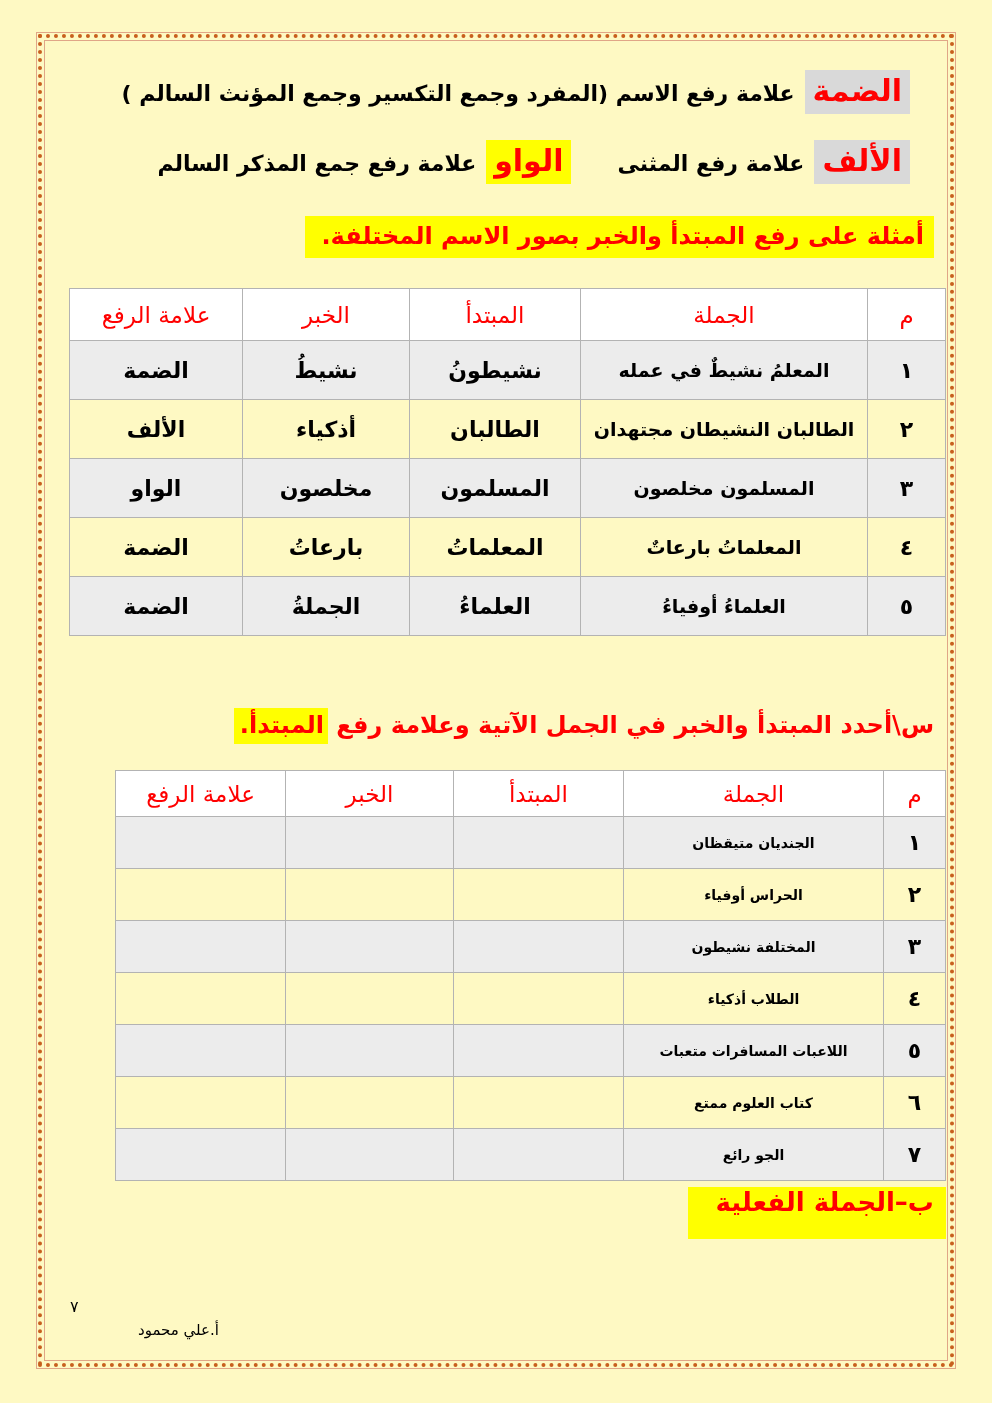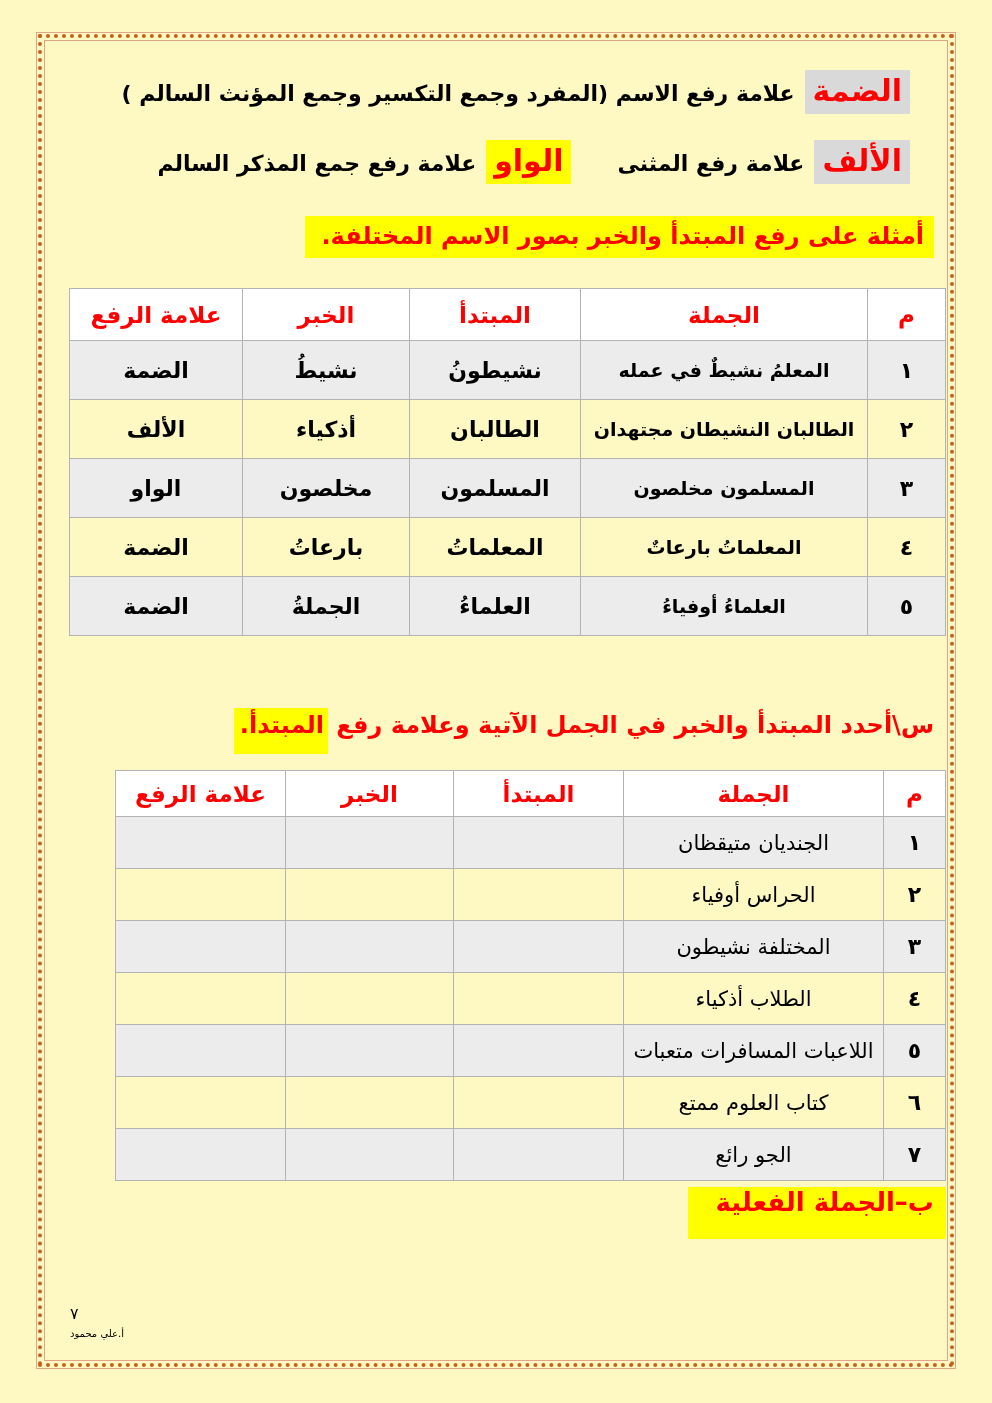--- a/index.html
+++ b/index.html
@@ -19,43 +19,43 @@
   .intro2 { margin:24px 36px 0 0; font-size:22px; font-weight:bold; line-height:44px; display:flex; align-items:center; gap:46px; }
   .term { display:inline-block; font-size:30px; font-weight:bold; color:#ff0000; padding:1px 8px 3px 8px; margin-left:10px; line-height:40px; }
   .hl-gray { background:#d9d9d9; }
   .hl-yellow { background:#ffff00; }
 
   .heading-row { text-align:right; margin:30px 12px 12px 0; }
   .heading-box { display:inline-block; background:#ffff00; color:#ff0000; font-size:24px; font-weight:bold; padding:5px 10px 7px 16px; line-height:30px; }
 
   table { border-collapse:collapse; direction:rtl; table-layout:fixed; }
   th, td { border:1px solid #b3b3b3; text-align:center; vertical-align:middle; overflow:hidden; }
-  th { color:#ff0000; font-weight:bold; background:#ffffff; }
+  th { color:#ff0000; font-weight:normal; background:#ffffff; }
   tbody tr:nth-child(odd) td { background:#ececec; }
 
   .t1 { width:876px; margin-top:30px; }
   .t1 th { font-size:23px; height:52px; }
   .t1 td { font-size:22px; font-weight:bold; height:59px; }
   .t1 td.cell-sent { font-size:19px; }
 
   .t2 { width:830px; margin-top:26px; }
   .t2 th { font-size:23px; height:46px; }
   .t2 td { font-size:22px; height:52px; }
-  .t2 td.cell-sent { font-weight:normal; font-size:21px; }
+  .t2 td.cell-sent { font-weight:bold; font-size:14px; }
   .t2 td.cell-num { font-weight:bold; }
 
   .question { margin:70px 12px 0 0; color:#ff0000; font-size:24px; font-weight:bold; line-height:38px; }
-  .question .hl-yellow { padding:3px 4px 15px 6px; }
+  .question .hl-yellow { padding:3px 4px 5px 6px; }
 
   .section-b-row { text-align:right; margin:6px 0 0 0; }
   .section-b { display:inline-block; background:#ffff00; color:#ff0000; font-size:26px; font-weight:bold; padding:0 12px 22px 28px; line-height:30px; }
 
   .footer { position:absolute; left:24px; bottom:28px; color:#000; direction:ltr; text-align:left; }
   .footer .pnum { font-size:16px; margin-bottom:5px; }
-  .footer .author { font-size:10px; direction:rtl; }
+  .footer .author { font-size:15px; margin-left:68px; direction:rtl; }
 </style>
 </head>
 <body>
 
 <div class="page">
 
   <div class="frame"></div>
 
   <div class="content">
 

